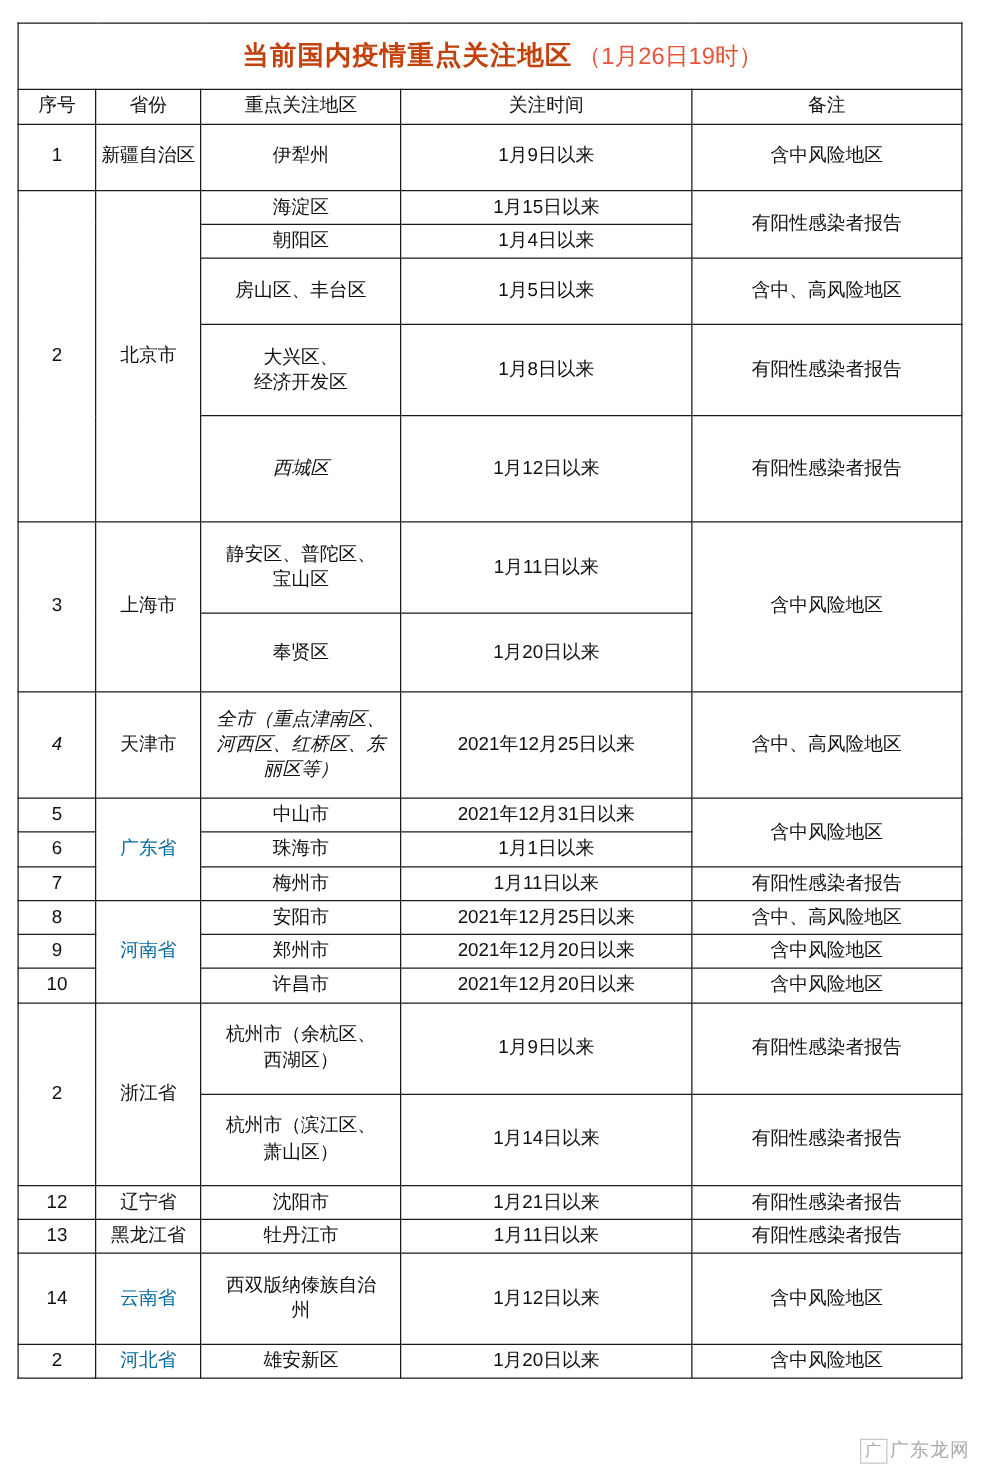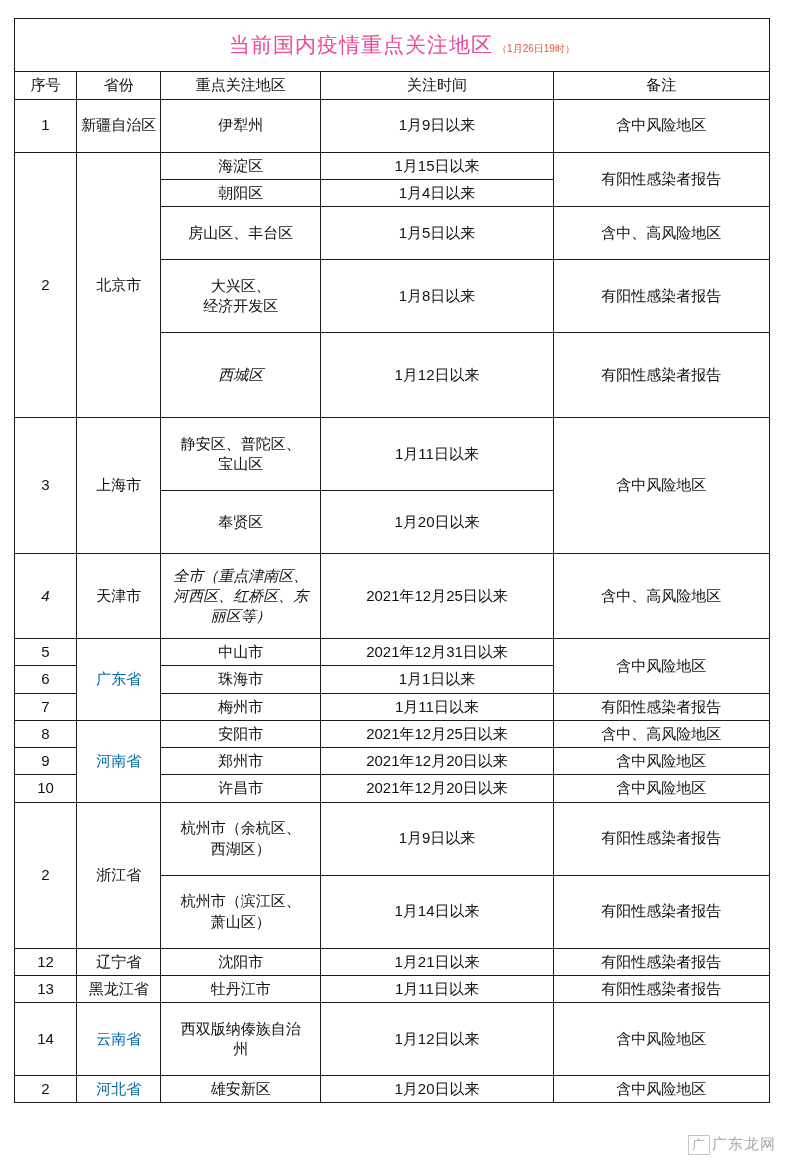--- a/index.html
+++ b/index.html
@@ -34,49 +34,49 @@
     padding: 3px 2px;
     font-size: 15px;
     line-height: 1.35;
     font-weight: normal;
   }
   .title-cell {
     padding: 12px 4px 12px 4px !important;
     border-bottom: 1px solid #1a1a1a;
   }
   .title-main {
-    color: #ec4899;
+    color: #c2410c;
     font-size: 21px;
-    font-weight: normal;
+    font-weight: bold;
     letter-spacing: 1px;
     margin-left: 20px;
   }
   .title-sub {
     color: #e8533a;
-    font-size: 10px;
+    font-size: 19px;
     font-weight: normal;
     margin-left: 4px;
   }
   .col-idx { width: 62px; }
   .col-prov { width: 84px; }
   .col-area { width: 160px; }
   .col-time { width: 232px; }
   .col-note { width: 216px; }
 
   .b { font-weight: bold; }
   .red { color: #0369a1; }
   .tall-1 { height: 46px; }
   .tall-2 { height: 56px; }
   .tall-3 { height: 66px; }
   .tall-4 { height: 78px; font-style: italic; }
 
   .watermark {
     position: absolute;
     right: 10px;
-    bottom: 20px;
+    bottom: 4px;
     font-size: 15px;
     color: #9b9b9b;
     letter-spacing: 1px;
     opacity: 0.85;
     margin-left: 48px;
   }
   .wm-box {
     display: inline-block;
     border: 1px solid #bdbdbd;
     padding: 0 3px;

